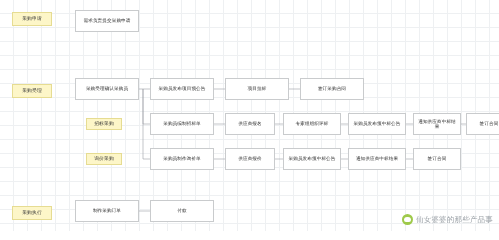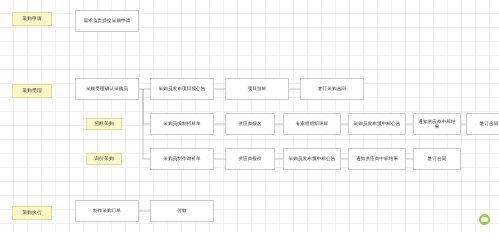--- a/index.html
+++ b/index.html
@@ -116,13 +116,14 @@
   <div class="node white" style="left:283px;top:148px;width:58px;height:22px;">采购员发布预中标公告</div>
   <div class="node white" style="left:348px;top:148px;width:58px;height:22px;">通知供应商中标结果</div>
   <div class="node white" style="left:413px;top:148px;width:48px;height:22px;">签订合同</div>
 
   <div class="node white" style="left:75px;top:200px;width:64px;height:22px;">制作采购订单</div>
   <div class="node white" style="left:150px;top:200px;width:64px;height:22px;">付款</div>
 </div>
 
 <div class="wm">
   <span class="wm-icon"></span>
+  <span>仙女婆婆的那些产品事</span>
 </div>
 
 </body></html>

